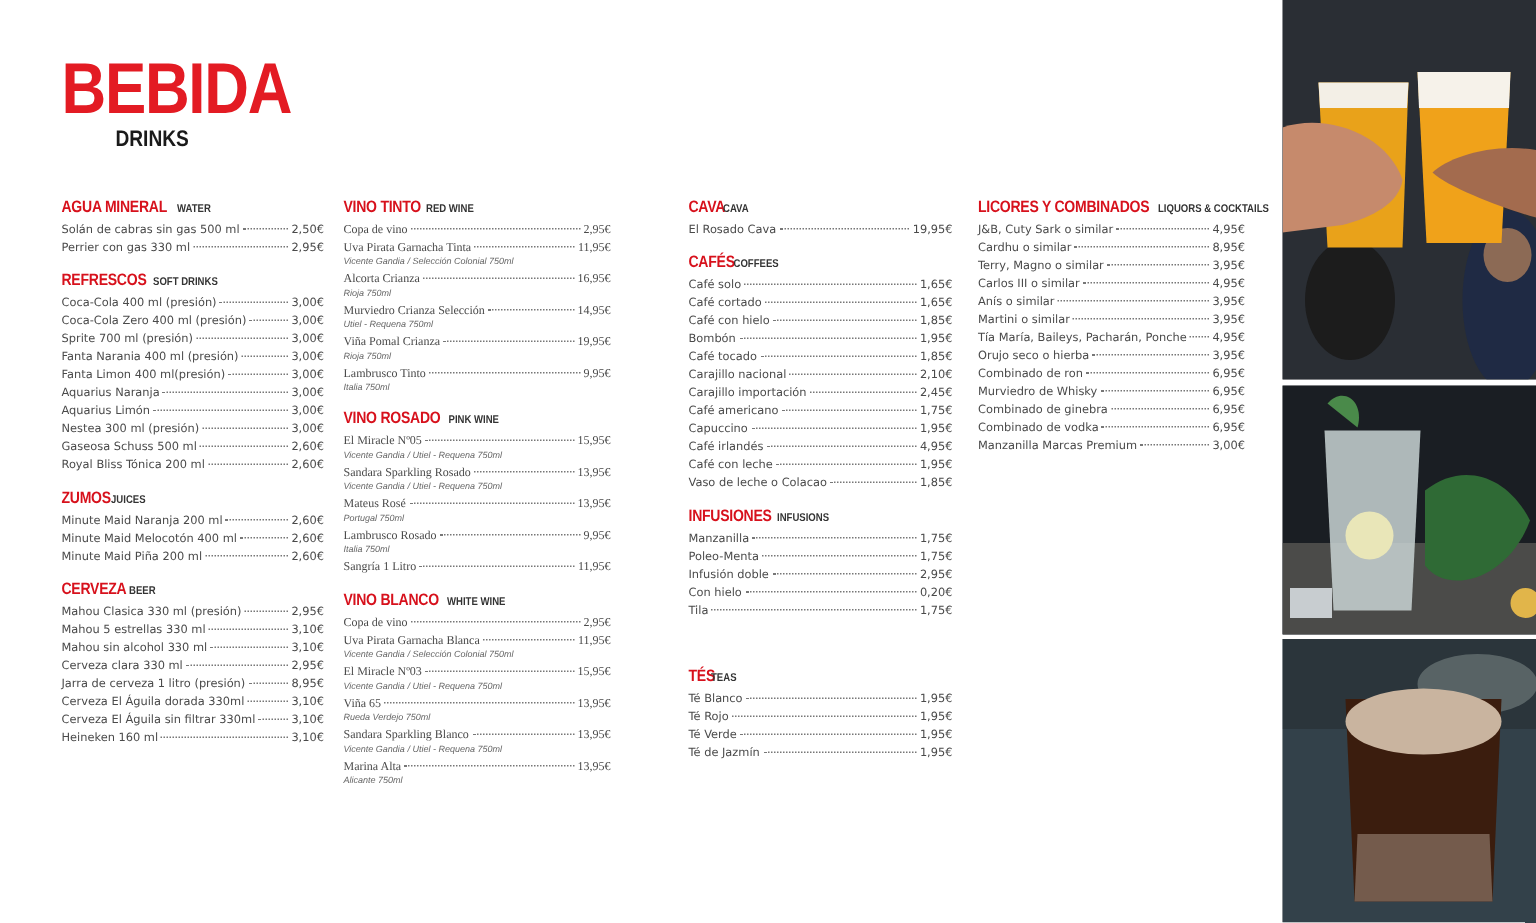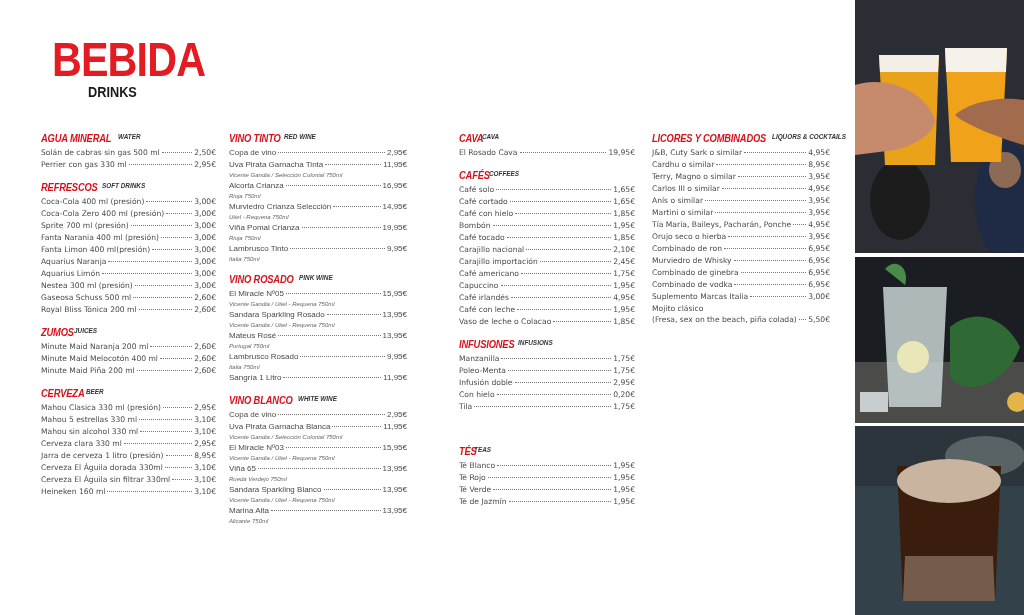--- a/index.html
+++ b/index.html
@@ -1,55 +1,55 @@
 <!DOCTYPE html>
 <html><head>
 <meta charset="utf-8">
 <style>
   * { box-sizing: border-box; margin: 0; padding: 0; }
   html, body { width: 1024px; height: 615px; overflow: hidden; background: #ffffff; }
   body { font-family: "DejaVu Sans", sans-serif; color: #333; position: relative; }
 
-  .title-block { position: absolute; left: 52px; top: 38px; }
+  .title-block { position: absolute; left: 41px; top: 38px; }
   .title-main {
     font-family: "Liberation Sans", sans-serif; font-weight: 700;
     font-size: 48px; line-height: 44px; color: #e31b23;
     letter-spacing: -1px; transform: scaleX(0.86); transform-origin: left;
   }
   .title-sub {
     font-family: "Liberation Sans", sans-serif; font-weight: 700;
     font-size: 15px; color: #1a1a1a; margin-left: 36px; margin-top: 1px;
     transform: scaleX(0.85); transform-origin: left; display: inline-block;
   }
 
   .col { position: absolute; top: 132px; }
   .col1 { left: 41px; width: 175px; }
   .col2 { left: 229px; width: 178px; }
   .col3 { left: 459px; width: 176px; }
   .col4 { left: 652px; width: 178px; }
 
   .section { margin-bottom: 10px; }
-  .sec-head { display: flex; align-items: flex-start; gap: 6px; margin-bottom: 3px; white-space: nowrap; font-style: italic; }
+  .sec-head { display: flex; align-items: center; gap: 6px; margin-bottom: 3px; white-space: nowrap; }
   .sec-es {
     font-family: "Liberation Sans", sans-serif; font-weight: 700; font-size: 11px;
     color: #d7111c; letter-spacing: -0.2px;
     transform: scaleX(0.85); transform-origin: left; display: inline-block;
   }
   .sec-en {
     font-family: "Liberation Sans", sans-serif; font-weight: 700; font-size: 7.5px;
     color: #333; transform: scaleX(0.85); transform-origin: left; display: inline-block;
     margin-left: -12px;
   }
 
   .item { display: flex; align-items: baseline; font-size: 7.6px; line-height: 12px; color: #4a4a4a; }
   .item .name { white-space: nowrap; }
   .item .dots { flex: 1; border-bottom: 1px dotted #777; margin: 0 2px; transform: translateY(-2px); min-width: 6px; }
   .item .price { white-space: nowrap; }
   .sub { font-size: 6px; font-style: italic; color: #666; line-height: 8px; margin-bottom: 1px; }
-  .col2 .item { font-family: Liberation Sans, sans-serif; font-size: 8px; }
+  .col2 .item { font-family: Liberation Serif, serif; font-size: 8px; }
   .col2 .sub { font-family: "Liberation Sans", sans-serif; }
 
   .multi { font-size: 7.6px; color: #4a4a4a; line-height: 11px; }
 
   .photos { position: absolute; left: 855px; top: 0; width: 169px; height: 615px; }
   .photo { position: absolute; left: 0; width: 169px; overflow: hidden; }
   .photo-beer { top: 0; height: 253px; background: linear-gradient(160deg, #3b3f45 0%, #23272d 40%, #1d2127 100%); }
   .photo-mojito { top: 257px; height: 166px; background: #1b1f24; }
   .photo-rum { top: 426px; height: 189px; background: linear-gradient(135deg, #3d4a50 0%, #2a3338 60%, #56616a 100%); }
 </style>
@@ -520,32 +520,24 @@
         <span class="name">Combinado de ginebra</span>
         <span class="dots"></span>
         <span class="price">6,95€</span>
       </div>
     <div class="item">
         <span class="name">Combinado de vodka</span>
         <span class="dots"></span>
         <span class="price">6,95€</span>
       </div>
     <div class="item">
-        <span class="name">Suplemento Marcas Italia</span>
-        <span class="dots"></span>
-        <span class="price">3,00€</span>
-      </div>
-    <div class="multi">
-      <div>Mojito clásico</div>
-      <div class="item" style="line-height:11px;">
-          <span class="name">(Fresa, sex on the beach, piña colada)</span>
-          <span class="dots"></span>
-          <span class="price">5,50€</span>
-        </div>
-    </div>
+        <span class="name">Manzanilla Marcas Premium</span>
+        <span class="dots"></span>
+        <span class="price">3,00€</span>
+      </div>
   </div>
 </div>
 
 <div class="photos">
   <div class="photo photo-beer">
     <svg width="169" height="253" viewBox="0 0 169 253">
       <rect x="0" y="0" width="169" height="253" fill="#2a2e34"></rect>
       <ellipse cx="150" cy="200" rx="30" ry="60" fill="#1f2a44"></ellipse>
       <ellipse cx="150" cy="170" rx="16" ry="18" fill="#8c6a55"></ellipse>
       <ellipse cx="45" cy="200" rx="30" ry="40" fill="#1c1c1c"></ellipse>

